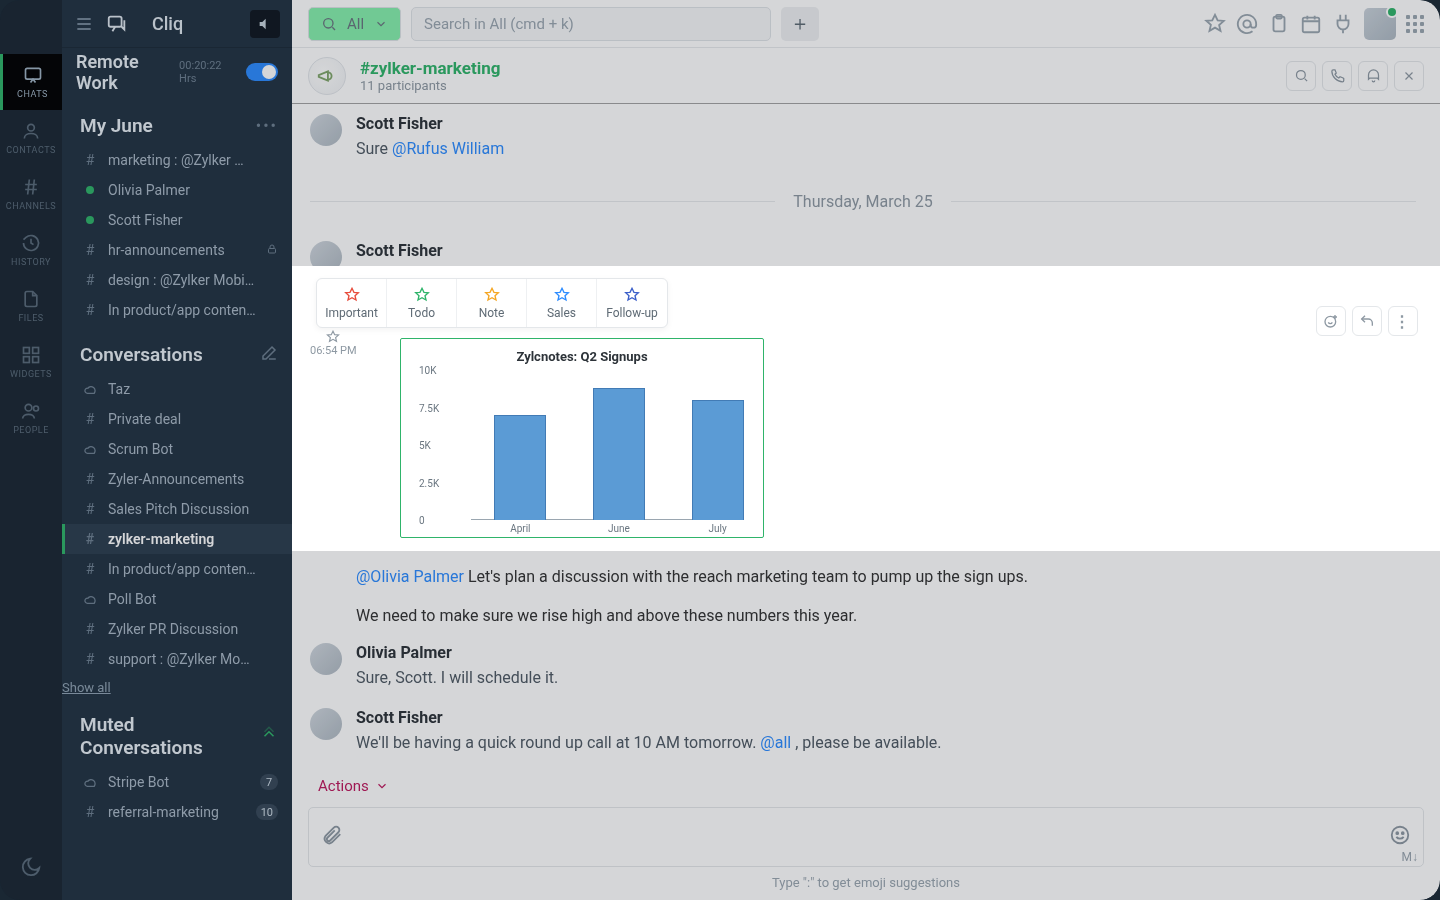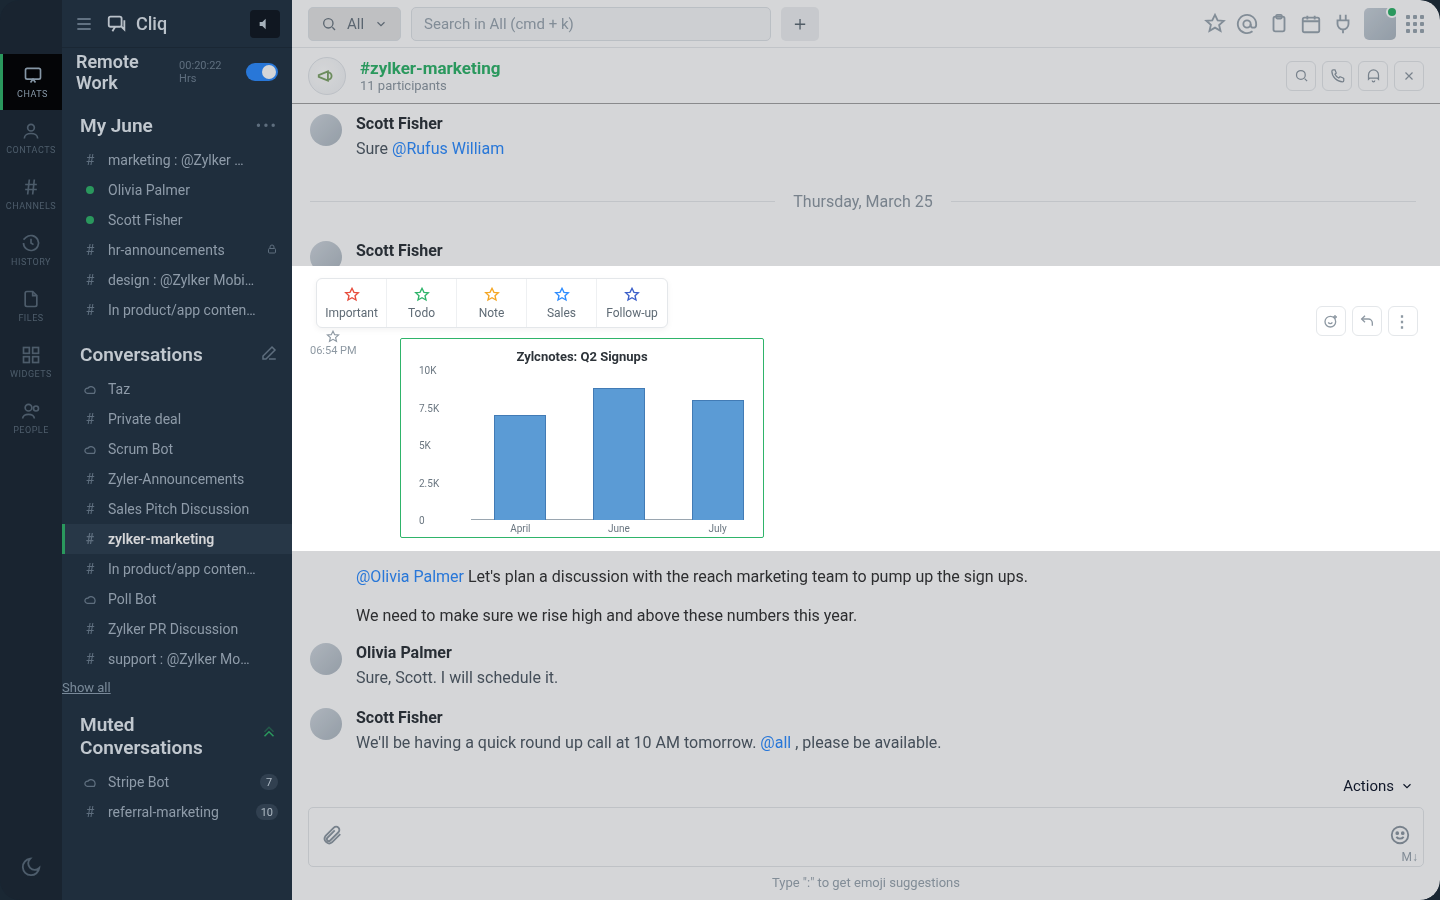--- a/index.html
+++ b/index.html
@@ -60,21 +60,21 @@
 }
 .sb-top {
   height: 48px;
   display: flex;
   align-items: center;
   padding: 0 12px;
   background: #223242;
   border-bottom: 1px solid rgba(0,0,0,.15);
 }
 .sb-top .hamburger { color:#8fa2b2; margin-right:12px; display:flex;}
-.sb-top .brand { display:flex; align-items:center; gap:8px; font-size:18px; font-weight:500; color:#dfe7ee; flex:1;}
+.sb-top .brand { display:flex; align-items:center; gap:24px; font-size:18px; font-weight:500; color:#dfe7ee; flex:1;}
 .sb-top .brand svg{width:22px;height:22px;}
 .sb-top .speaker-btn{
   background:#0f1720; width:30px;height:28px;border-radius:4px;display:flex;align-items:center;justify-content:center;color:#c6d2dc;
 }
 .sb-remote{
   height:48px; display:flex; align-items:center; padding:0 14px; justify-content:space-between;
 }
 .sb-remote .rw-title{ font-size:18px; font-weight:600; color:#e7eef4;}
 .sb-remote .rw-right{display:flex;align-items:center;gap:8px;}
 .sb-remote .rw-time{ font-size:11px; color:#6e8192;}
@@ -121,21 +121,21 @@
   flex:1; background:#fff; display:flex; flex-direction:column; position:relative;
   border-top-right-radius:20px; border-bottom-right-radius:20px;
   overflow:hidden;
 }
 .topbar{
   height:48px; display:flex; align-items:center; gap:10px; padding:0 16px;
   border-bottom:1px solid #e7eaec;
 }
 .scope-pill{
   display:flex;align-items:center;gap:10px;
-  border:1px solid #dfe3e7;background:#e5e5e5;border-radius:5px;
+  border:1px solid #dfe3e7;background:#86efac;border-radius:5px;
   height:34px;padding:0 12px;color:#6a7680;font-size:15px;
 }
 .search-box{
   flex:0 0 360px; height:34px;border:1px solid #dfe3e7;background:#f6f7f8;border-radius:5px;
   display:flex;align-items:center;padding:0 12px;color:#9aa6b0;font-size:15px;
 }
 .plus-btn{
   width:38px;height:34px;background:#eef0f2;border-radius:5px;display:flex;align-items:center;justify-content:center;color:#5f6b75;font-size:20px;
 }
 .topbar-spacer{flex:1;}
@@ -211,21 +211,21 @@
 }
 .msg-act{
   width:30px;height:30px;border:1px solid #e4e7ea;border-radius:6px;background:#fff;
   display:flex;align-items:center;justify-content:center;color:#8e99a3;
 }
 .msg-act .dots{letter-spacing:2px;font-weight:700;}
 
 .post-high-text{margin-left:46px;margin-top:12px;}
 
 .actions-row{
-  text-align:right;color:#0f172a;font-size:15px;padding:4px 26px;
+  color:#be185d;font-size:15px;padding:4px 26px;
 }
 .actions-row span{display:inline-flex;align-items:center;gap:6px;cursor:pointer;}
 
 .composer{
   border:1px solid #e4e7ea;margin:8px 16px 2px 16px;border-radius:5px;
   height:60px;display:flex;align-items:center;padding:0 12px;gap:10px;
 }
 .composer .attach{color:#8e99a3;}
 .composer .emoji{margin-left:auto;color:#8e99a3;}
 .composer-hint{

